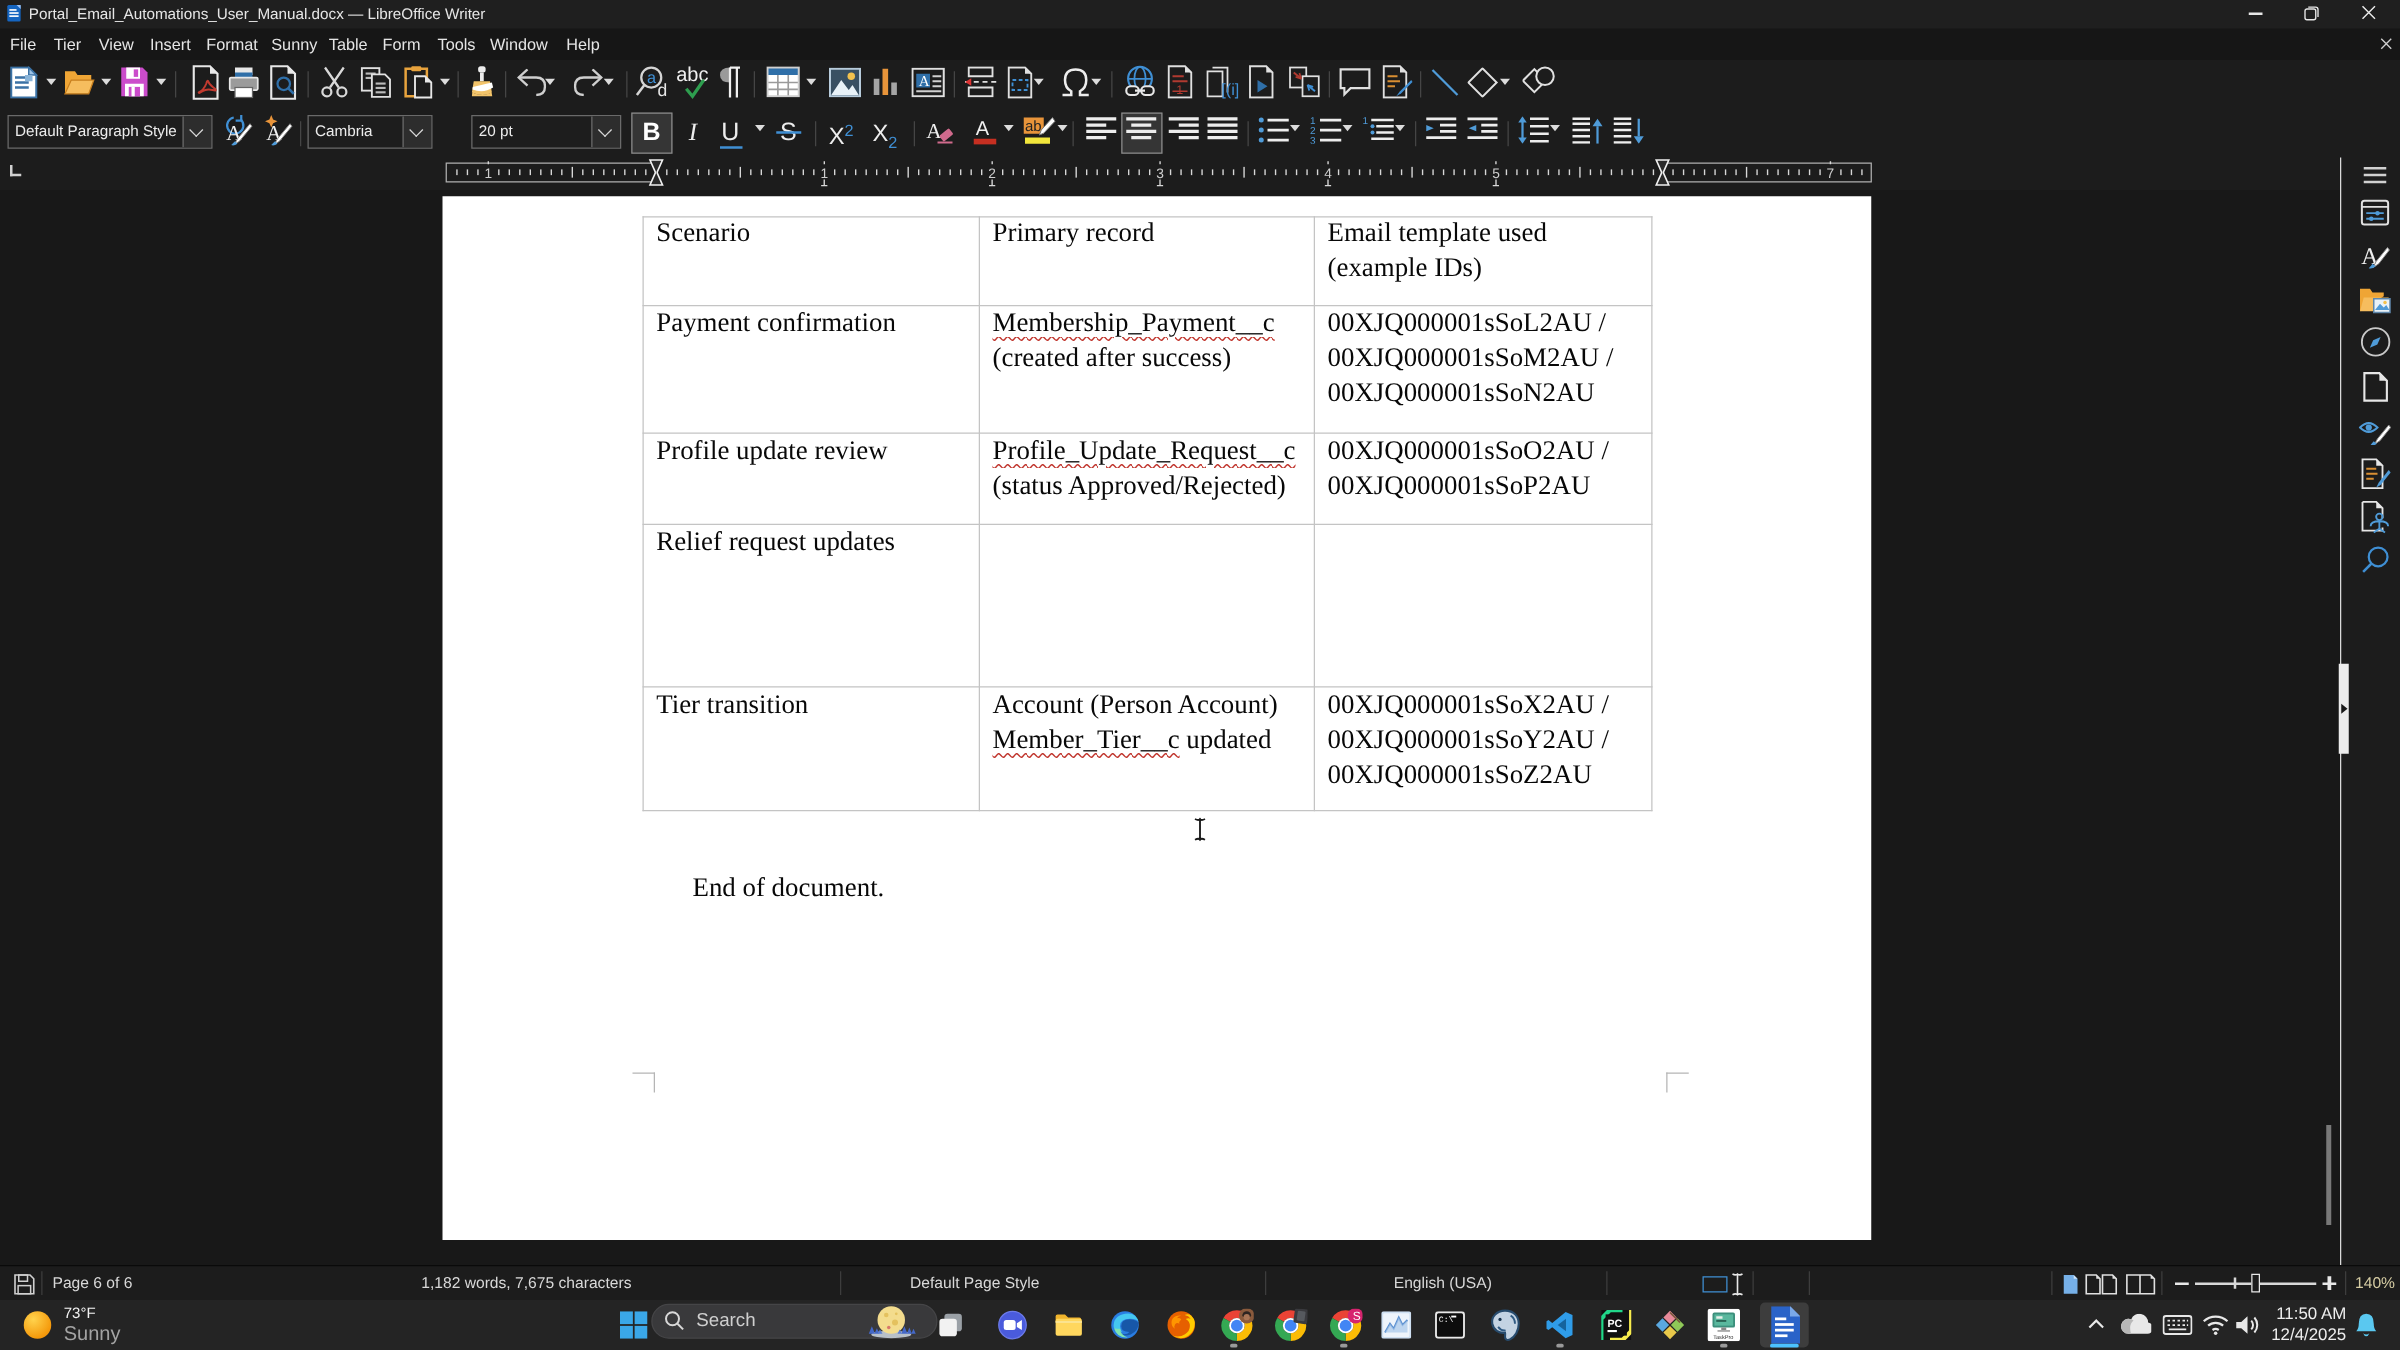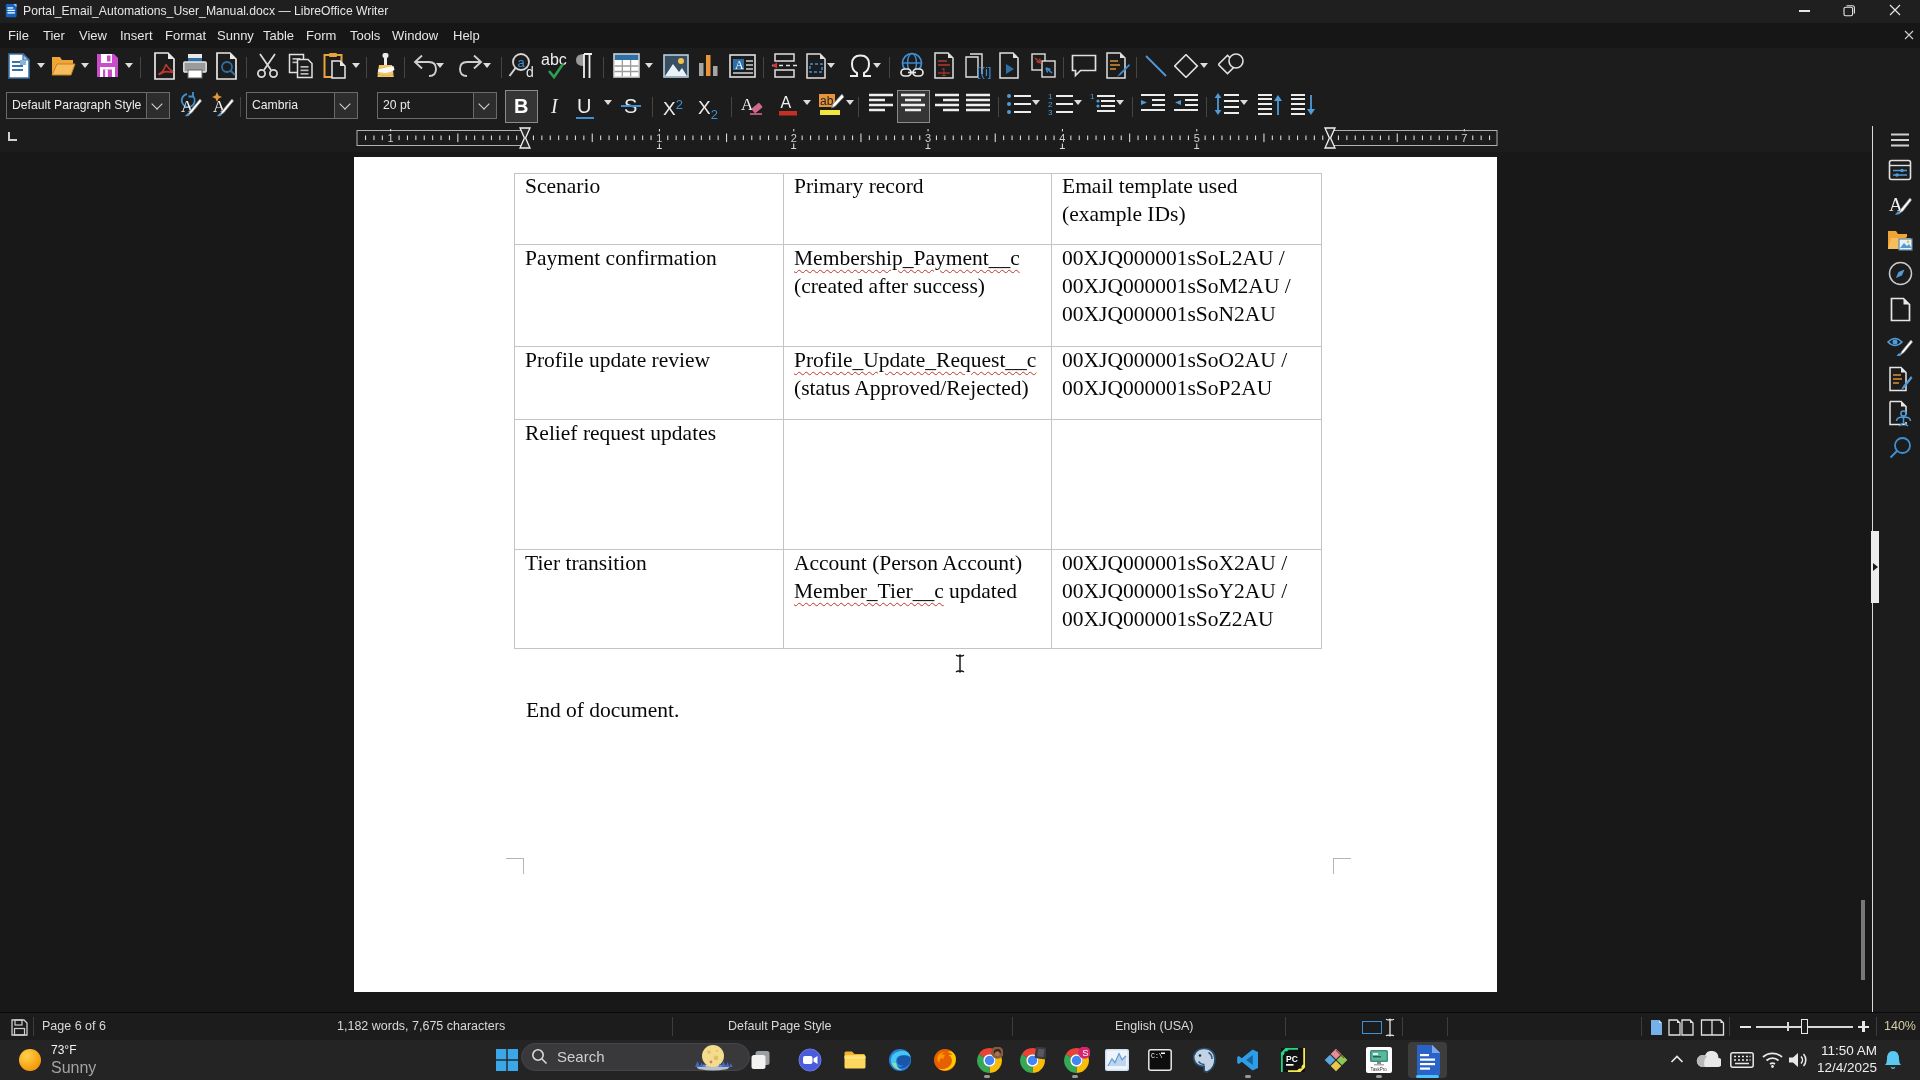--- a/index.html
+++ b/index.html
@@ -313,21 +313,21 @@
       <path d="M12 24 q-3 2-5 1 q2-2 3-3z" fill="#4f9bd8"></path>
     </svg>
 
   <svg class="ic" style="left:210px;top:91px" width="25" height="26" viewBox="0 0 25 26">
       <path d="M7 1 l1.5 3.5 3.5 1.5 -3.5 1.5 -1.5 3.5 -1.5-3.5 -3.5-1.5 3.5-1.5z" fill="#e8943a"></path>
       <text x="3" y="21" font-size="17" fill="#f0f0f0" font-family="Liberation Serif">A</text>
       <path d="M22 8 L12 20 l-2.5 4.5 4-2.5 L23.5 10 z" fill="#fff" stroke="#888" stroke-width=".8"></path>
       <path d="M12 24 q-3 2-5 1 q2-2 3-3z" fill="#4f9bd8"></path>
     </svg>
   <div class="sep2" style="left:240px"></div>
-  <div class="combo" style="left:246px;top:92px;width:112px">
+  <div class="combo" style="left:246px;top:92px;width:100px">
       <div style="position:absolute;left:5px;top:5px">Cambria</div>
       <div class="btn">
         <div class="chev" style="left:6px;top:7px"></div>
       </div>
     </div>
   <div class="combo" style="left:377px;top:92px;width:120px">
       <div style="position:absolute;left:5px;top:5px">20 pt</div>
       <div class="btn">
         <div class="chev" style="left:6px;top:7px"></div>
       </div>
@@ -638,21 +638,21 @@
 
   <div class="cell" style="left:525px;top:266.5px">Relief request updates</div>
 
   <div class="cell" style="left:525px;top:396.5px">Tier transition</div>
   <div class="cell" style="left:794px;top:396.5px">Account (Person Account)
 <span class="sq">Member_Tier__c</span> updated</div>
   <div class="cell" style="left:1062px;top:396.5px">00XJQ000001sSoX2AU /
 00XJQ000001sSoY2AU /
 00XJQ000001sSoZ2AU</div>
 
-  <div class="cell" style="left:526px;top:544px">End of document.</div>
+  <div class="cell" style="left:554px;top:544px">End of document.</div>
 
   <div class="abs" style="left:506px;top:706px;width:18px;height:16px;border-top:1px solid #b5b5b5;border-right:1px solid #b5b5b5"></div>
   <div class="abs" style="left:1333px;top:706px;width:18px;height:16px;border-top:1px solid #b5b5b5;border-left:1px solid #b5b5b5"></div>
 
   <svg class="ic" style="left:954px;top:502px" width="12" height="19" viewBox="0 0 12 19">
       <path d="M2 1.2 q3 1.6 4 0 q1 1.6 4 0 M2 17.8 q3-1.6 4 0 q1-1.6 4 0 M6 1.5 V17.5" fill="none" stroke="#1a1a1a" stroke-width="1.5"></path>
     </svg>
 
   <div class="abs" style="left:1861px;top:748px;width:4px;height:80px;background:#787878"></div>
 </div>

